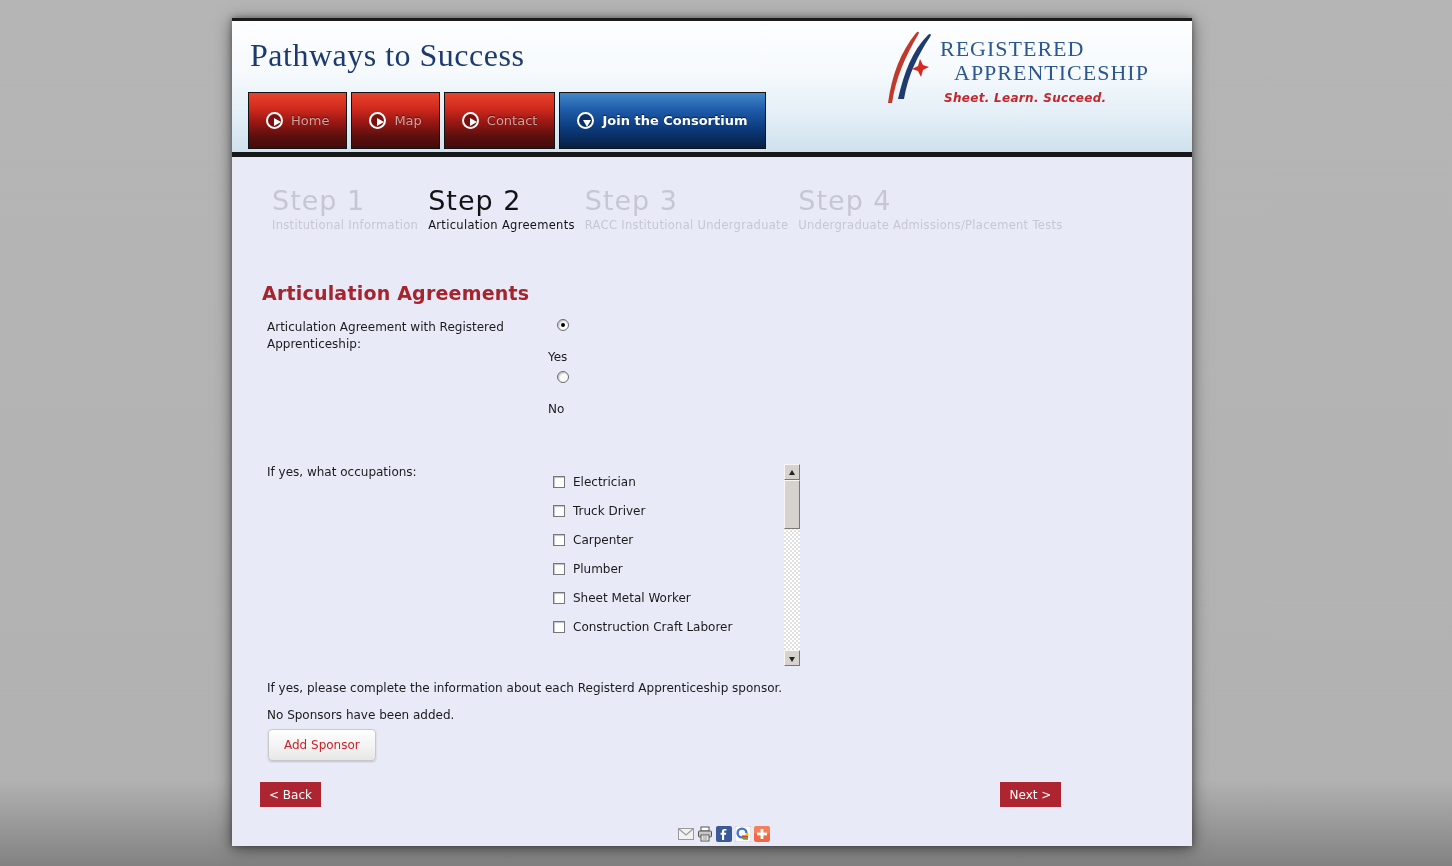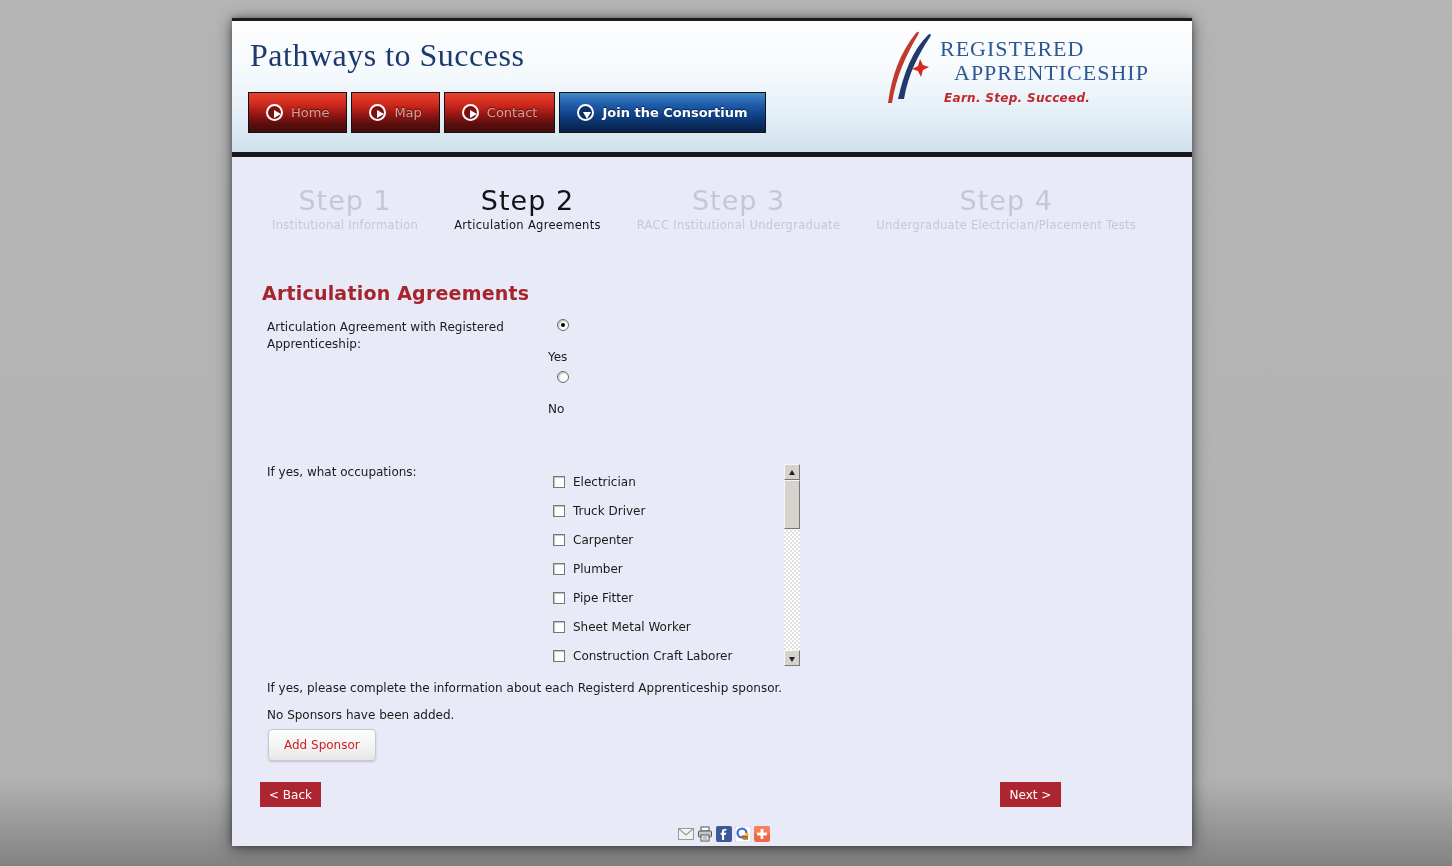--- a/index.html
+++ b/index.html
@@ -21,40 +21,40 @@
 
   .logo { position:absolute; right:30px; top:4px; width:280px; height:86px; }
   .logo-mark { position:absolute; left:0; top:4px; }
   .logo-text { position:absolute; left:58px; top:12px; font-family:"Liberation Serif", serif;
                color:#2c5791; font-size:22px; letter-spacing:1px; line-height:1.1; white-space:nowrap; }
   .logo-text .l2 { margin-left:14px; }
   .logo-tagline { position:absolute; left:62px; top:66px; color:#c1272d; font-size:12px;
                   font-style:italic; font-weight:bold; letter-spacing:.3px; }
 
   .navbar { position:absolute; left:16px; top:71px; display:flex; gap:4px; }
-  .nav-btn { height:41px; display:flex; align-items:center; gap:8px; padding:8px 17px;
+  .nav-btn { height:57px; display:flex; align-items:center; gap:8px; padding:8px 17px;
              border:1px solid #131313; cursor:pointer; font-size:13px; white-space:nowrap;
              background:linear-gradient(180deg,#e8432c 0%,#d02a1d 28%,#9c1814 52%,#5d0f0e 78%,#420b0b 100%);
              color:#cda3a0; text-shadow:0 -1px 1px rgba(40,0,0,.6); font-family:"DejaVu Sans",sans-serif; }
   .nav-btn.blue { background:linear-gradient(180deg,#4488c9 0%,#1f5caa 30%,#0d3d80 62%,#071f42 100%);
                   color:#ffffff; font-weight:bold; text-shadow:0 -1px 1px rgba(0,0,30,.6); }
   .nav-icon { width:17px; height:17px; min-width:17px; border-radius:50%; border:2px solid #fff;
               background:#7c100f; position:relative; }
   .nav-btn.blue .nav-icon { background:#0a2f63; }
   .nav-icon.play::after { content:""; position:absolute; left:6px; top:4px;
               border-left:7px solid #fff; border-top:4.5px solid transparent; border-bottom:4.5px solid transparent; }
   .nav-icon.down::after { content:""; position:absolute; left:4px; top:6px;
               border-top:7px solid #fff; border-left:4.5px solid transparent; border-right:4.5px solid transparent; }
 
   .divider { height:5px; background:#181818; }
 
   
   .content { position:relative; height:689px; color:#1a1a1a; }
 
-  .steps { display:flex; gap:36px; padding:30px 12px 0 40px;text-align:center; }
+  .steps { display:flex; gap:10px; padding:30px 12px 0 40px; }
   .step-title { font-size:27px; letter-spacing:1px; line-height:1; color:#c7c7d4; }
   .step-caption { font-size:11.5px; letter-spacing:.3px; margin-top:4px; color:#c7c7d4; white-space:nowrap; }
   .step.active .step-title, .step.active .step-caption { color:#131313; }
 
   .section-heading { margin:50px 0 0 30px; font-size:19px; font-weight:bold; color:#a6242c; letter-spacing:.2px; }
 
   .form-row { display:flex; margin-left:35px; }
   .q-label { width:281px; font-size:12px; line-height:1.45; color:#1b1b1b; }
   .row-agreement { margin-top:15px; }
   .row-occupations { margin-top:41px; }
@@ -115,21 +115,21 @@
       <div class="logo">
         <svg class="logo-mark" width="56" height="76" viewBox="0 0 56 76">
           <path d="M6 74 C 10 46, 18 24, 34 4 C 36 2, 38 2, 36 6 C 24 26, 14 48, 10 74 Z" fill="#c0392b"></path>
           <path d="M16 70 C 22 44, 30 22, 46 6 C 48 4, 50 5, 48 8 C 36 26, 26 46, 22 70 Z" fill="#1e3a6e"></path>
           <path d="M38 30 l3 6 6 2 -6 3 -2 7 -3-6 -6-2 6-3 Z" fill="#d42a22"></path>
         </svg>
         <div class="logo-text">
           <div class="l1">REGISTERED</div>
           <div class="l2">APPRENTICESHIP</div>
         </div>
-        <div class="logo-tagline">Earn. Step. Succeed.</div>
+        <div class="logo-tagline">Sheet. Learn. Succeed.</div>
       </div>
 
       <div class="navbar">
         <button class="nav-btn">
           <span class="nav-icon play"></span>
           <span>Home</span>
         </button>
         <button class="nav-btn">
           <span class="nav-icon play"></span>
           <span>Map</span>
@@ -157,21 +157,21 @@
         <div class="step active">
           <div class="step-title">Step 2</div>
           <div class="step-caption">Articulation Agreements</div>
         </div>
         <div class="step">
           <div class="step-title">Step 3</div>
           <div class="step-caption">RACC Institutional Undergraduate</div>
         </div>
         <div class="step">
           <div class="step-title">Step 4</div>
-          <div class="step-caption">Undergraduate Electrician/Placement Tests</div>
+          <div class="step-caption">Undergraduate Admissions/Placement Tests</div>
         </div>
       </div>
 
       <h2 class="section-heading">Articulation Agreements</h2>
 
       <div class="form-row row-agreement">
         <div class="q-label">Articulation Agreement with Registered Apprenticeship:</div>
         <div class="radio-group">
           <div class="radio-item">
             <span class="radio selected"></span>
@@ -201,24 +201,20 @@
   <div class="check-item">
     <span class="checkbox"></span>
     <span>Carpenter</span>
   </div>
 
   <div class="check-item">
     <span class="checkbox"></span>
     <span>Plumber</span>
   </div>
 
-  <div class="check-item">
-    <span class="checkbox"></span>
-    <span>Pipe Fitter</span>
-  </div>
 
   <div class="check-item">
     <span class="checkbox"></span>
     <span>Sheet Metal Worker</span>
   </div>
 
   <div class="check-item">
     <span class="checkbox"></span>
     <span>Construction Craft Laborer</span>
   </div>

